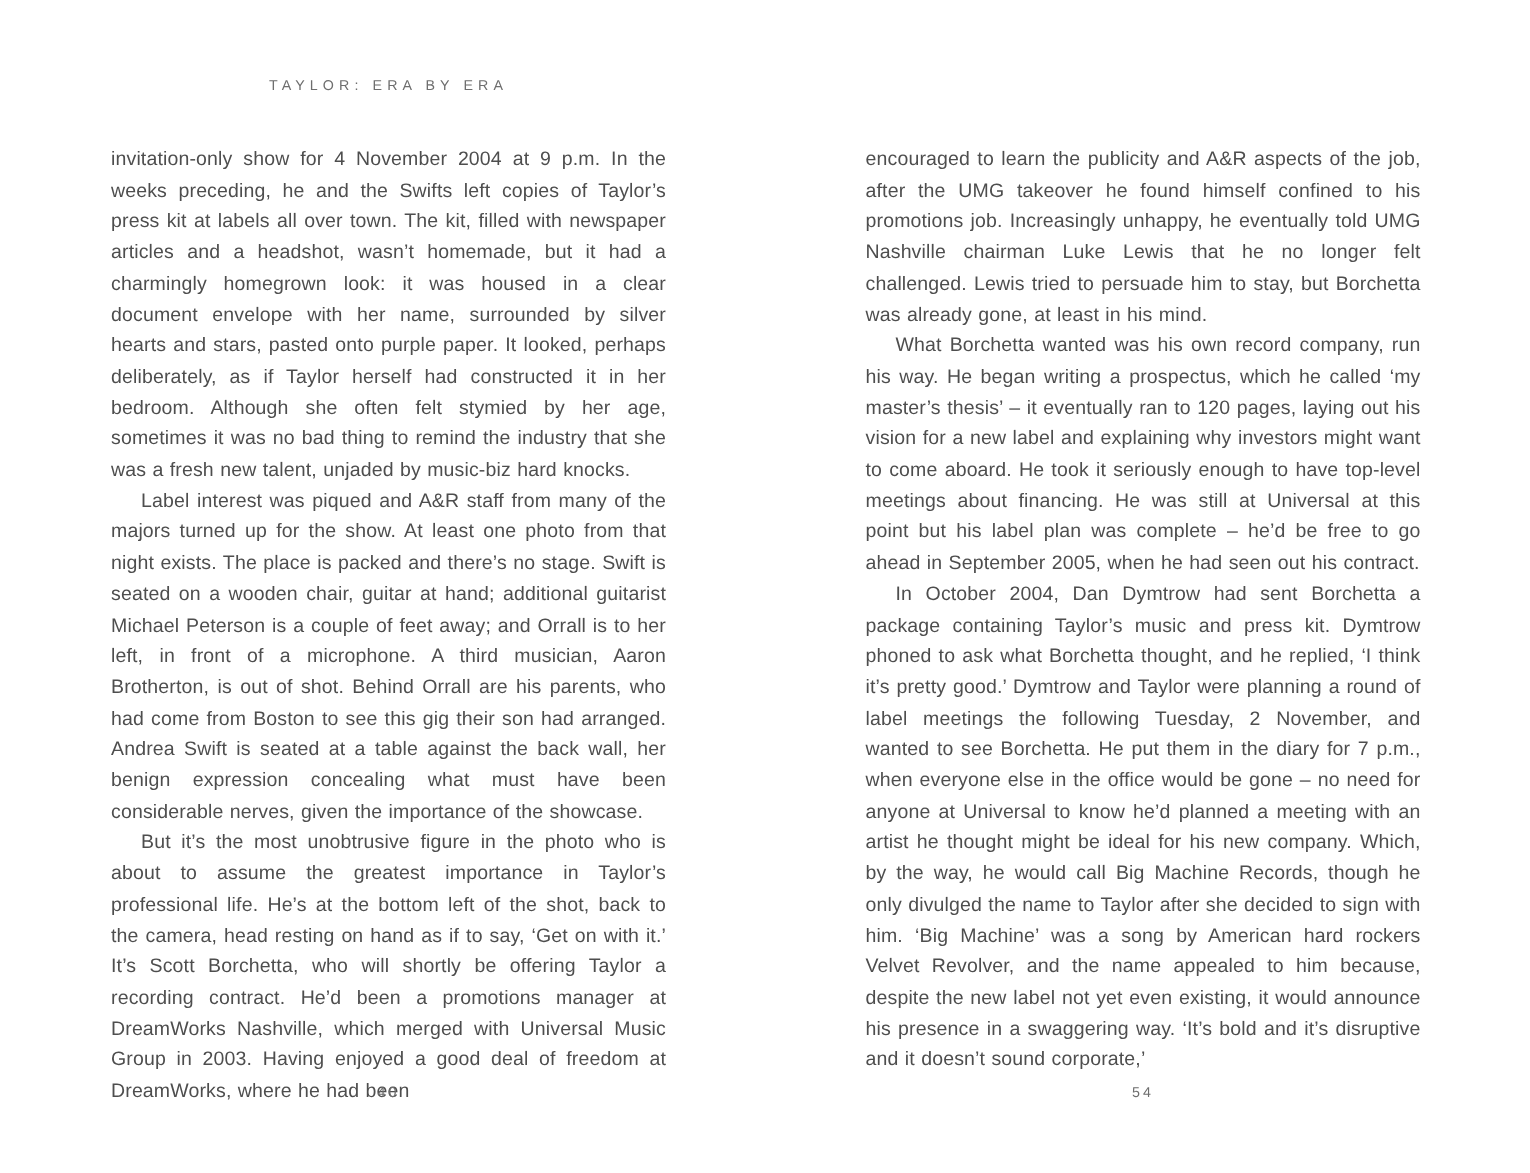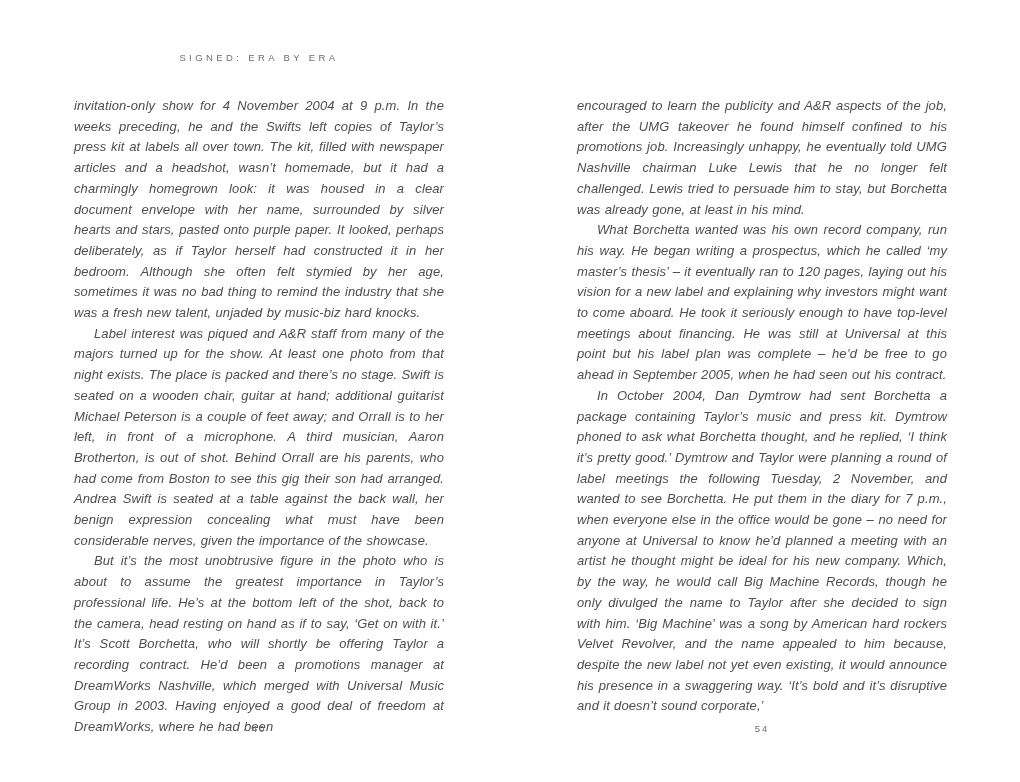--- a/index.html
+++ b/index.html
@@ -32,21 +32,20 @@
     font-size: 9.5px;
     letter-spacing: 3.4px;
     color: #6e6e6e;
     white-space: nowrap;
   }
   .page-body {
     position: absolute;
     top: 96px;
     left: 0;
     width: 100%;
-    font-style: italic;
   }
   .page-body p.para {
     margin: 0;
     text-align: justify;
     font-size: 13px;
     line-height: 20.7px;
     letter-spacing: 0.1px;
     color: #4e4e4e;
     word-spacing: 0.5px;
   }
@@ -63,21 +62,21 @@
     letter-spacing: 2px;
     color: #6e6e6e;
   }
 </style>
 </head>
 <body>
 
 <div class="spread">
 
   <section class="page left">
-    <div class="running-head">SIGNED: ERA BY ERA</div>
+    <div class="running-head">TAYLOR: ERA BY ERA</div>
     <div class="page-body">
         <p class="para">invitation-only show for 4 November 2004 at 9 p.m. In the weeks preceding, he and the Swifts left copies of Taylor’s press kit at labels all over town. The kit, filled with newspaper articles and a headshot, wasn’t homemade, but it had a charmingly homegrown look: it was housed in a clear document envelope with her name, surrounded by silver hearts and stars, pasted onto purple paper. It looked, perhaps deliberately, as if Taylor herself had constructed it in her bedroom. Although she often felt stymied by her age, sometimes it was no bad thing to remind the industry that she was a fresh new talent, unjaded by music-biz hard knocks.</p>
         <p class="para indent">Label interest was piqued and A&amp;R staff from many of the majors turned up for the show. At least one photo from that night exists. The place is packed and there’s no stage. Swift is seated on a wooden chair, guitar at hand; additional guitarist Michael Peterson is a couple of feet away; and Orrall is to her left, in front of a microphone. A third musician, Aaron Brotherton, is out of shot. Behind Orrall are his parents, who had come from Boston to see this gig their son had arranged. Andrea Swift is seated at a table against the back wall, her benign expression concealing what must have been considerable nerves, given the importance of the showcase.</p>
         <p class="para indent">But it’s the most unobtrusive figure in the photo who is about to assume the greatest importance in Taylor’s professional life. He’s at the bottom left of the shot, back to the camera, head resting on hand as if to say, ‘Get on with it.’ It’s Scott Borchetta, who will shortly be offering Taylor a recording contract. He’d been a promotions manager at DreamWorks Nashville, which merged with Universal Music Group in 2003. Having enjoyed a good deal of freedom at DreamWorks, where he had been</p>
       </div>
     <div class="page-number">40</div>
   </section>
 
   <section class="page right">
     <div class="page-body">

